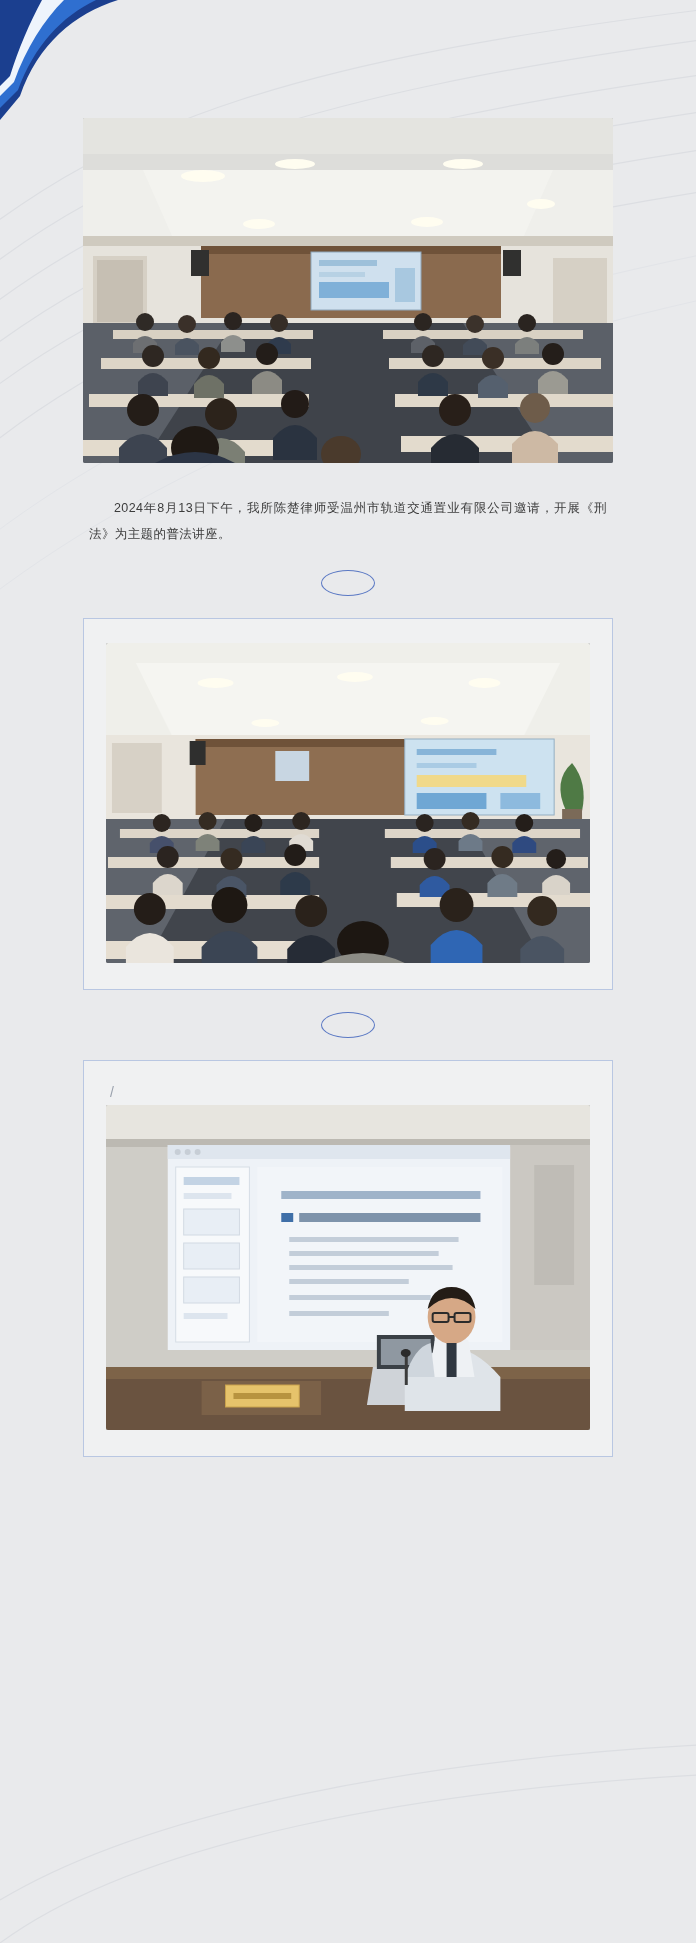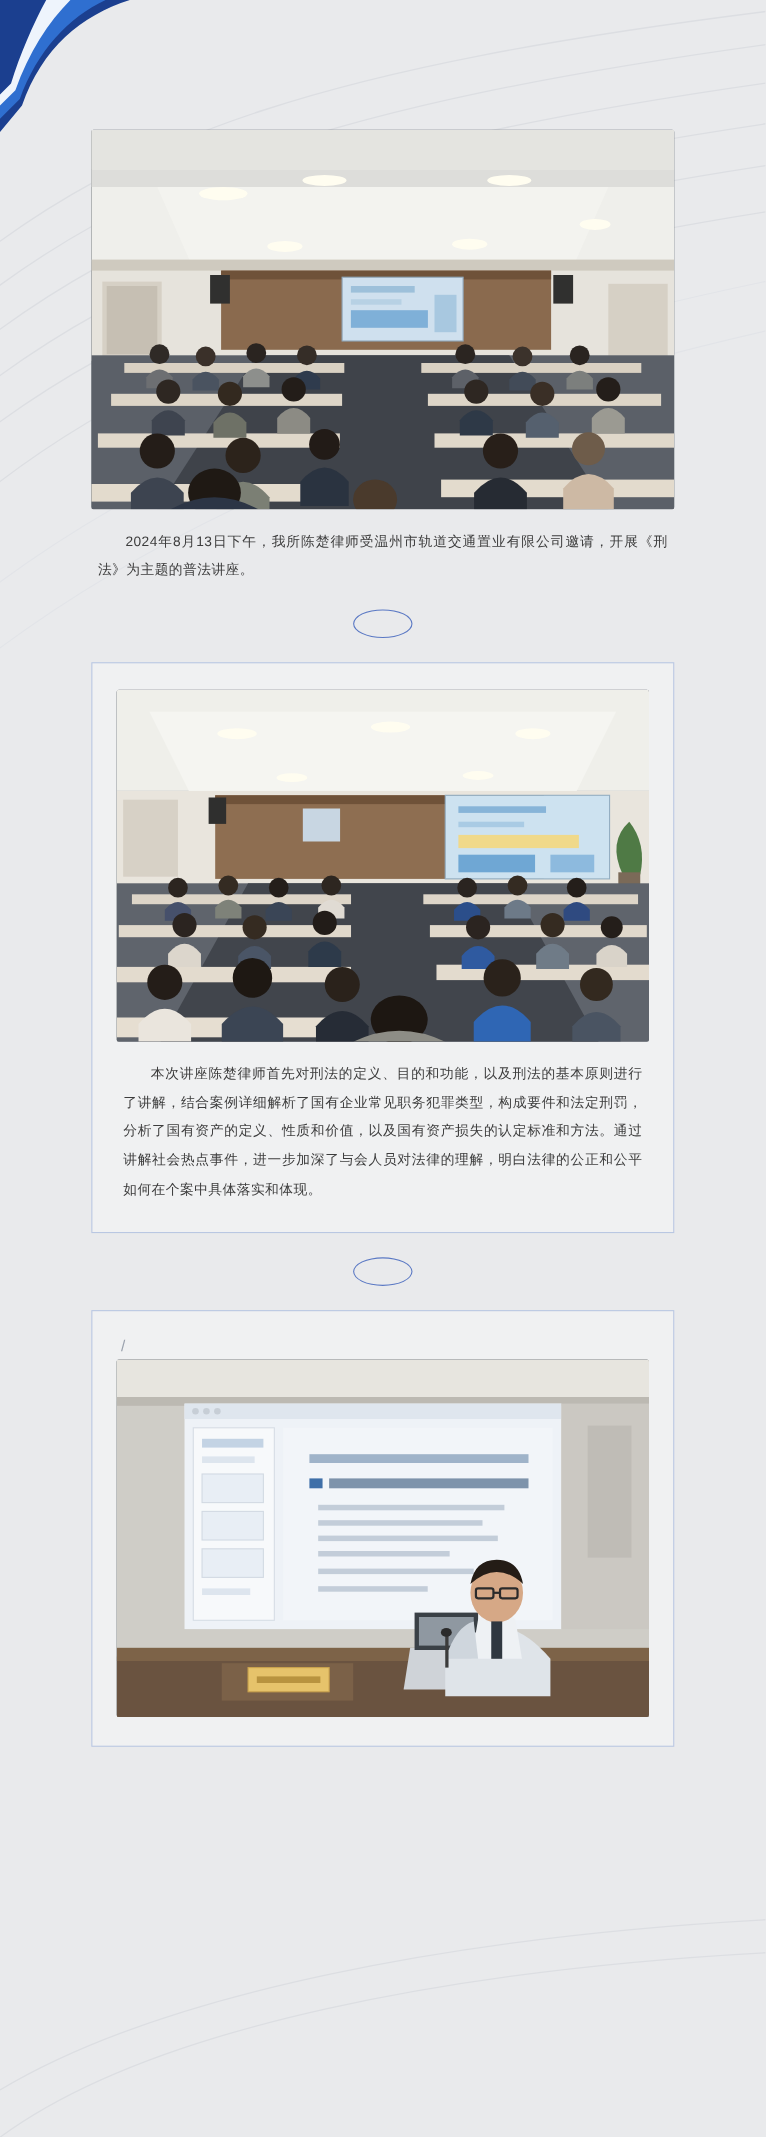--- a/index.html
+++ b/index.html
@@ -82,21 +82,21 @@
   .photo-2 { height: 320px; }
   .photo-3 { height: 325px; }
 
   .caption {
     font-size: 12.5px;
     line-height: 2.1;
     color: #3c3c3c;
     text-align: justify;
     text-justify: inter-ideograph;
     letter-spacing: 0.4px;
-    margin-top: 16px;
+    margin-top: 32px;
     padding: 0 6px;
   }
   .caption.indent { text-indent: 2em; }
 
   
   .divider {
     width: 696px;
     display: flex;
     justify-content: center;
     align-items: center;
@@ -351,21 +351,20 @@
             <path d="M416 306 q22 -26 44 0 v14 h-44 z" fill="#4a5462"></path>
           </g>
 
           <g>
             <ellipse cx="258" cy="300" rx="26" ry="22" fill="#1d1712"></ellipse>
             <path d="M216 320 q42 -20 84 0 z" fill="#8d8d86"></path>
           </g>
         </svg>
       </div>
 
-      <div class="caption indent">本次讲座陈楚律师首先对刑法的定义、目的和功能，以及刑法的基本原则进行了讲解，结合案例详细解析了国有企业常见职务犯罪类型，构成要件和法定刑罚，分析了国有资产的定义、性质和价值，以及国有资产损失的认定标准和方法。通过讲解社会热点事件，进一步加深了与会人员对法律的理解，明白法律的公正和公平如何在个案中具体落实和体现。</div>
     </div>
 
     <div class="divider">
       <div class="ellipse"></div>
     </div>
 
     <div class="block framed">
 
       <div class="slash-mark">/</div>
 

